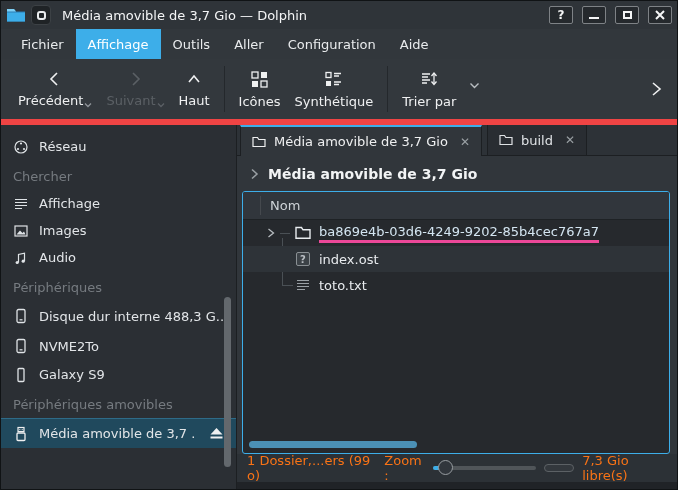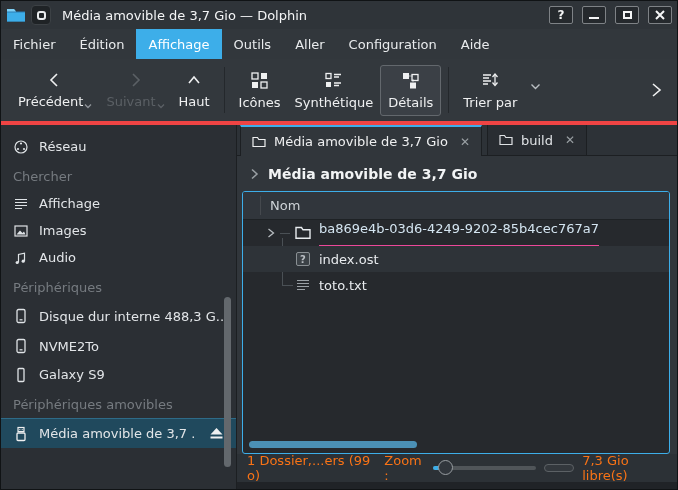--- a/index.html
+++ b/index.html
@@ -16,26 +16,26 @@
              display:flex; align-items:center; justify-content:center; }
   .tb-badge .ring{ width:9px; height:9px; border:2.5px solid #e9ecee; border-radius:3px; }
   .tb-title{ margin-left:6px; color:#f4f5f6; }
   .tb-spacer{ flex:1; }
   .winbtn{ width:24px; height:18px; background:#25292d; border:1px solid #7e8286; border-radius:2px;
            display:flex; align-items:center; justify-content:center; color:#f4f5f6;
            font-weight:bold; font-size:12px; margin-left:4px; cursor:default; }
   .winbtn .minbar{ width:10px; height:2px; background:#f4f5f6; margin-top:6px; }
   .winbtn .maxbox{ width:9px; height:8px; border:2px solid #f4f5f6; }
   
-  .menubar{ height:30px; display:flex; align-items:stretch; padding-left:0; background:#32373c; }
+  .menubar{ height:30px; display:flex; align-items:stretch; padding-left:8px; background:#32373c; }
   .menu-item{ display:flex; align-items:center; padding:0 12px; color:#e9ebed; }
   .menu-item.active{ background:#3daee9; color:#ffffff; }
   
   .toolbar{ height:66px; display:flex; align-items:center; padding:0 10px; background:#33383d;
-            border-bottom:4px solid #ef4444; }
+            border-bottom:6px solid #ef4444; }
   .toolbtn{ display:flex; flex-direction:column; align-items:center; justify-content:center;
             gap:5px; padding:5px 7px; color:#eff0f1; position:relative; }
   .toolbtn .lbl-row{ display:flex; align-items:flex-end; gap:1px; }
   .toolbtn.disabled{ color:#5b6065; }
   .toolbtn.pressed{ background:#3b4046; border:1px solid #63686d; border-radius:3px; }
   .vsep{ width:1px; height:46px; background:#24282c; margin:0 7px; }
   .tool-spacer{ flex:1; }
   .trier-caret{ margin:0 0 8px 6px; }
   .overflow-btn{ padding:4px; }
   
@@ -75,21 +75,21 @@
   .fv-header .colsep{ position:absolute; left:17px; top:4px; bottom:4px; width:1px; background:#45494e; }
   .fv-header .colname{ margin-left:27px; color:#ced3d7; }
   .fv-rows{ position:relative; flex:1; }
   .tree-line{ position:absolute; background:#4a5055; }
   .fv-row{ height:26px; display:flex; align-items:center; position:relative; padding-left:52px; }
   .fv-row.alt{ background:#2e3338; }
   .fv-row .expander{ position:absolute; left:24px; top:8px; }
   .fv-row .ficon{ width:16px; height:16px; margin-right:8px; flex:0 0 16px;
                   display:flex; align-items:center; justify-content:center; }
   .fv-row .fname{ color:#e8ebee; white-space:nowrap; }
-  .fv-row .fname.cutlink{ color:#d4e5f1; border-bottom:1px solid #ec4899; padding-bottom:9px; }
+  .fv-row .fname.cutlink{ color:#d4e5f1; border-bottom:3px solid #ec4899; padding-bottom:1px; }
   .icon-unknown{ width:14px; height:14px; background:#3c4247; border:1px solid #8a9094; border-radius:2px;
                  display:flex; align-items:center; justify-content:center; color:#b9bec3;
                  font-size:10px; font-weight:bold; }
   .icon-unknown::before{ content:"?"; }
   .fv-hscroll{ position:absolute; left:6px; bottom:5px; width:168px; height:7px;
                background:#4b90b5; border-radius:3.5px; }
   
   .statusbar{ height:28px; display:flex; align-items:center; padding:0 10px; gap:8px;
               background:#2c3136; color:#f97316; }
   .zoom-label{ margin-left:4px; }
@@ -128,21 +128,20 @@
       </span>
     <span class="winbtn">
       <svg width="10" height="10" viewBox="0 0 10 10">
         <path d="M1 1 L9 9 M9 1 L1 9" stroke="#f4f5f6" stroke-width="2"></path>
       </svg>
     </span>
   </div>
 
   <div class="menubar">
     <span class="menu-item">Fichier</span>
-    <span class="menu-item">Édition</span>
     <span class="menu-item active">Affichage</span>
     <span class="menu-item">Outils</span>
     <span class="menu-item">Aller</span>
     <span class="menu-item">Configuration</span>
     <span class="menu-item">Aide</span>
   </div>
 
   <div class="toolbar">
     <div class="toolbtn">
       <svg width="18" height="18" viewBox="0 0 18 18">
@@ -183,29 +182,20 @@
       <span>Icônes</span>
     </div>
     <div class="toolbtn">
       <svg width="19" height="19" viewBox="0 0 19 19">
         <rect x="2" y="2.5" width="5" height="5" fill="none" stroke="#eff0f1" stroke-width="1.3"></rect>
         <path d="M10 3.5 h7 M10 6 h5" stroke="#eff0f1" stroke-width="1.3"></path>
         <rect x="2" y="11" width="5" height="5" fill="#eff0f1"></rect>
         <path d="M10 12 h7 M10 14.5 h5" stroke="#eff0f1" stroke-width="1.3"></path>
       </svg>
       <span>Synthétique</span>
-    </div>
-    <div class="toolbtn pressed">
-      <svg width="19" height="19" viewBox="0 0 19 19">
-        <rect x="2" y="2" width="6" height="6" fill="#eff0f1"></rect>
-        <path d="M8 5 h4 M12 8 v3 M12 5 v0" stroke="#9aa0a4" stroke-width="1.2" fill="none"></path>
-        <rect x="11" y="3.5" width="6" height="6" fill="none" stroke="#eff0f1" stroke-width="1.3"></rect>
-        <rect x="9" y="11.5" width="6" height="6" fill="#eff0f1"></rect>
-      </svg>
-      <span>Détails</span>
     </div>
     <div class="vsep"></div>
     <div class="toolbtn">
       <svg width="19" height="19" viewBox="0 0 19 19">
         <path d="M2 4 h8 M2 7 h6 M2 10 h8 M2 13 h5" stroke="#eff0f1" stroke-width="1.3"></path>
         <path d="M14 3 v11" stroke="#eff0f1" stroke-width="1.3"></path>
         <path d="M11.5 6 L14 3 L16.5 6" stroke="#eff0f1" stroke-width="1.3" fill="none"></path>
         <path d="M11.5 11.5 L14 14.5 L16.5 11.5" stroke="#eff0f1" stroke-width="1.3" fill="none"></path>
       </svg>
       <span>Trier par</span>

